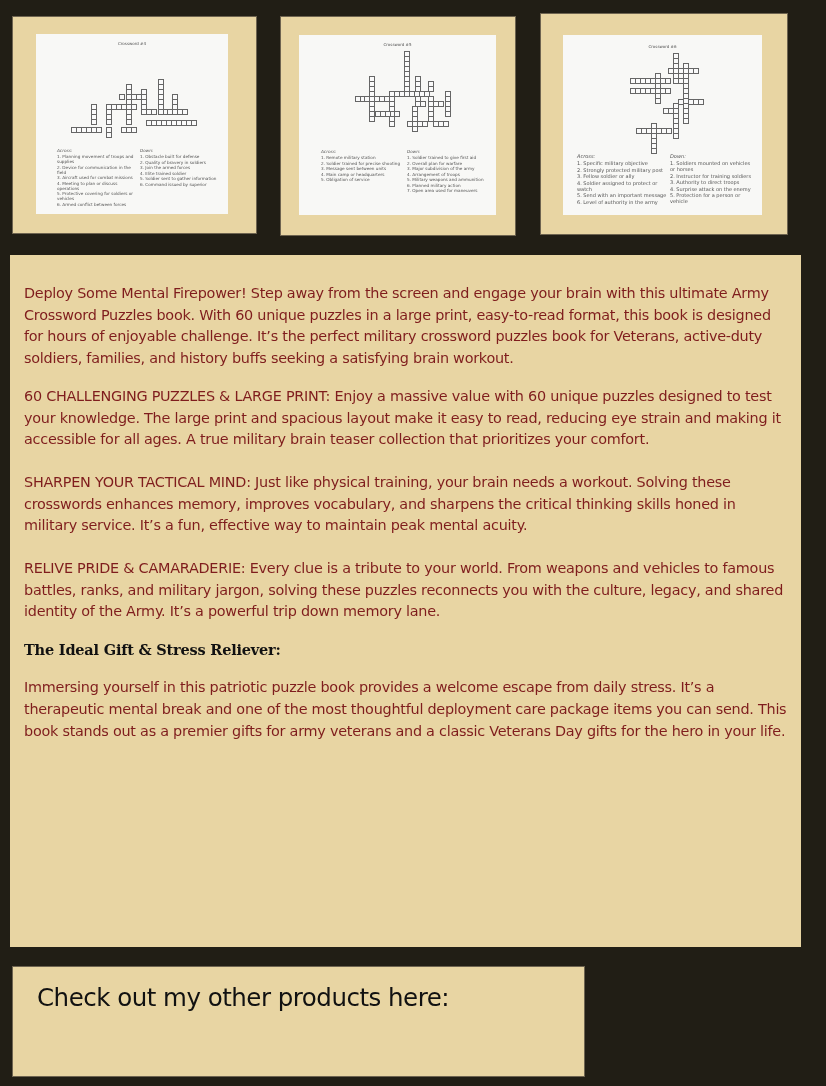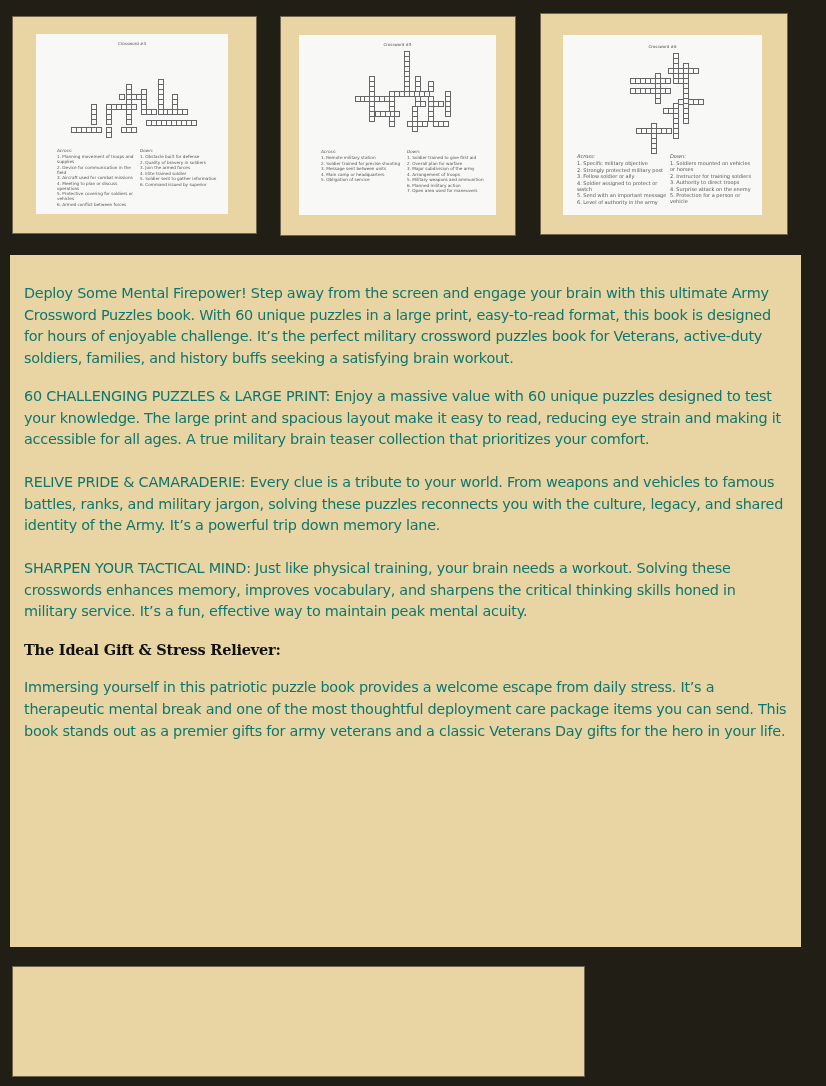--- a/index.html
+++ b/index.html
@@ -25,21 +25,21 @@
   .main-panel {
     position: absolute; left: 10px; top: 255px; width: 791px; height: 692px;
     background: #e8d5a3; box-sizing: border-box; padding: 12px 14px 0 14px;
   }
   .heading {
     font-family: "DejaVu Serif", serif; font-weight: 900; font-size: 14.5px;
     color: #111; letter-spacing: -0.2px; margin: 0; line-height: 22px;
   }
   .para {
     font-family: "DejaVu Sans", sans-serif; font-size: 14.4px; line-height: 21.7px;
-    color: #0f766e; margin: 0; letter-spacing: -0.25px;
+    color: #7f1d1d; margin: 0; letter-spacing: -0.25px;
   }
   .promo {
     position: absolute; left: 12px; top: 966px; width: 573px; height: 111px;
     background: #e8d5a3; border: 1px solid #6e6450; box-sizing: border-box;
     padding: 12px 0 0 24px;
   }
   .promo-line {
     font-family: "DejaVu Sans", sans-serif; font-size: 24.5px; line-height: 37px; color: #111;
     letter-spacing: -0.5px;
   }
@@ -361,20 +361,21 @@
       <div class="it">3. Authority to direct troops</div>
       <div class="it">4. Surprise attack on the enemy</div>
       <div class="it">5. Protection for a person or vehicle</div>
     </div>
   </div>
 </div>
 
 <div class="main-panel">
   <p class="para" style="margin-top:16px;">Deploy Some Mental Firepower! Step away from the screen and engage your brain with this ultimate Army Crossword Puzzles book. With 60 unique puzzles in a large print, easy-to-read format, this book is designed for hours of enjoyable challenge. It’s the perfect military crossword puzzles book for Veterans, active-duty soldiers, families, and history buffs seeking a satisfying brain workout.</p>
   <p class="para" style="margin-top:16px;">60 CHALLENGING PUZZLES &amp; LARGE PRINT: Enjoy a massive value with 60 unique puzzles designed to test your knowledge. The large print and spacious layout make it easy to read, reducing eye strain and making it accessible for all ages. A true military brain teaser collection that prioritizes your comfort.</p>
+  <p class="para" style="margin-top:21px;">SHARPEN YOUR TACTICAL MIND: Just like physical training, your brain needs a workout. Solving these crosswords enhances memory, improves vocabulary, and sharpens the critical thinking skills honed in military service. It’s a fun, effective way to maintain peak mental acuity.</p>
   <p class="para" style="margin-top:21px;">RELIVE PRIDE &amp; CAMARADERIE: Every clue is a tribute to your world. From weapons and vehicles to famous battles, ranks, and military jargon, solving these puzzles reconnects you with the culture, legacy, and shared identity of the Army. It’s a powerful trip down memory lane.</p>
-  <p class="para" style="margin-top:21px;">SHARPEN YOUR TACTICAL MIND: Just like physical training, your brain needs a workout. Solving these crosswords enhances memory, improves vocabulary, and sharpens the critical thinking skills honed in military service. It’s a fun, effective way to maintain peak mental acuity.</p>
   <h2 class="heading" style="margin-top:16px;">The Ideal Gift &amp; Stress Reliever:</h2>
   <p class="para" style="margin-top:16px;">Immersing yourself in this patriotic puzzle book provides a welcome escape from daily stress. It’s a therapeutic mental break and one of the most thoughtful deployment care package items you can send. This book stands out as a premier gifts for army veterans and a classic Veterans Day gifts for the hero in your life.</p>
 </div>
 
 <div class="promo">
+  <div class="promo-line">Check out my other products here:</div>
 </div>
 
 </body></html>

